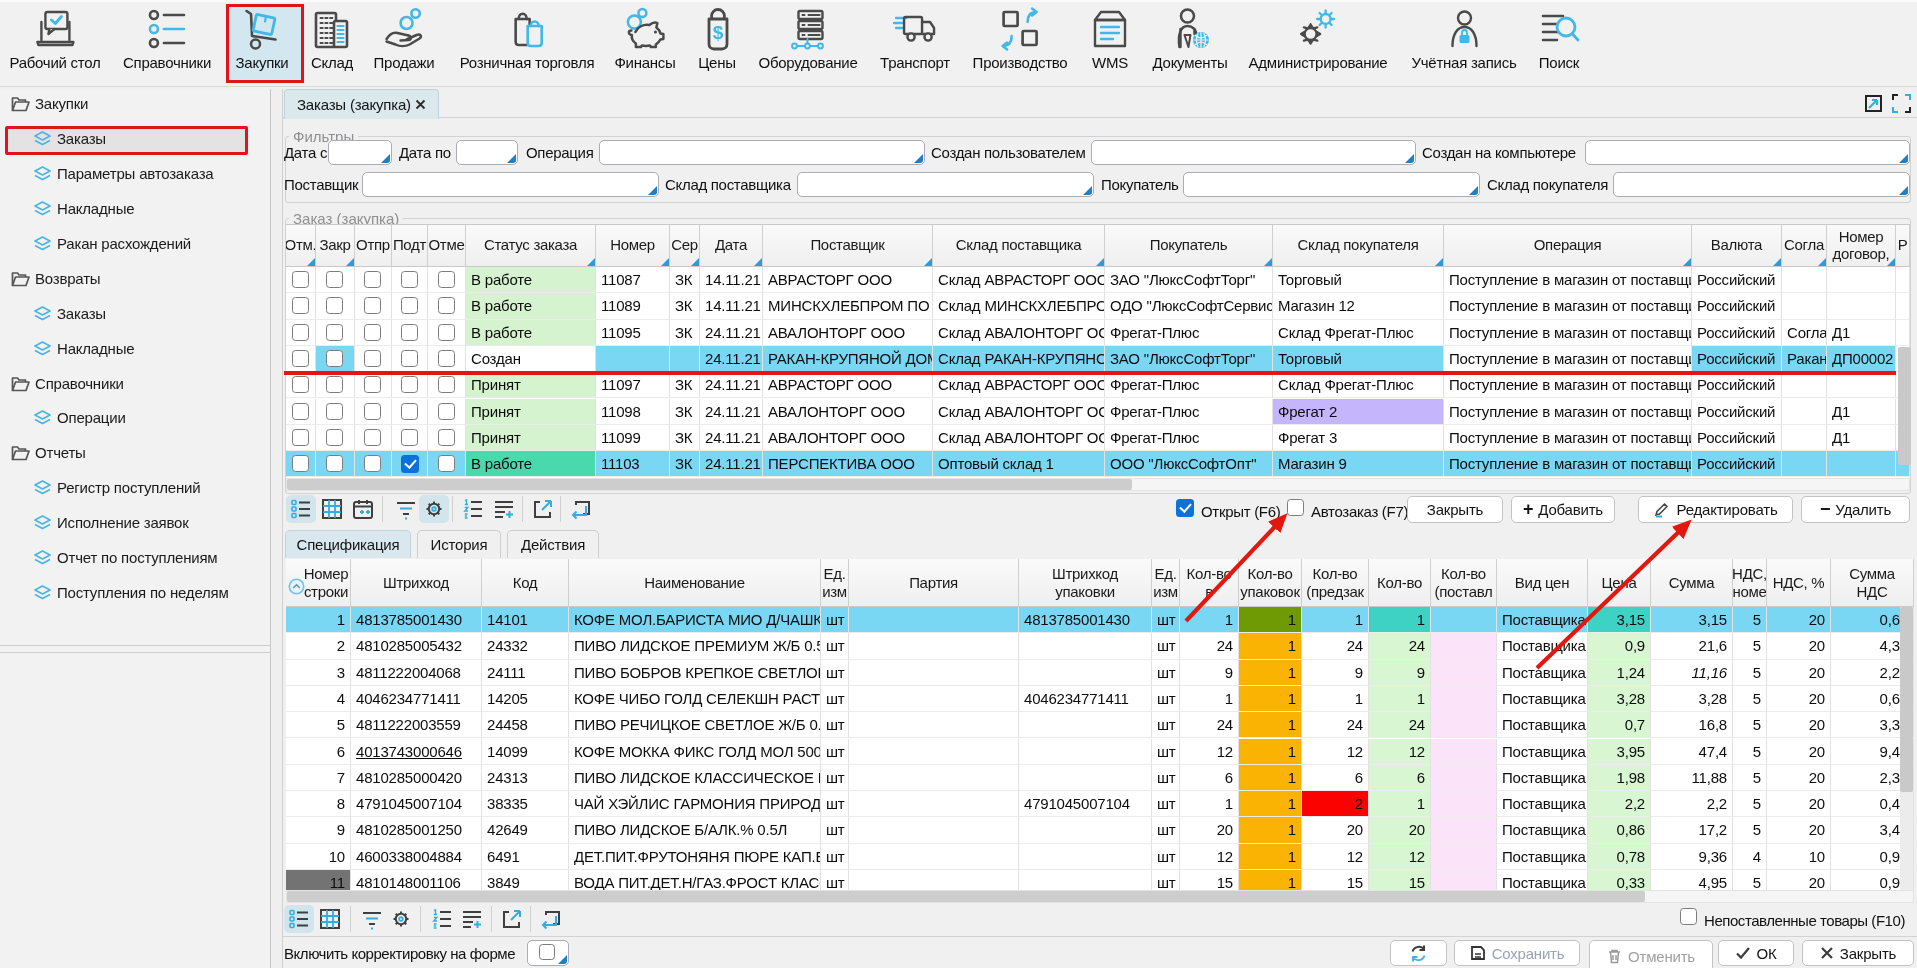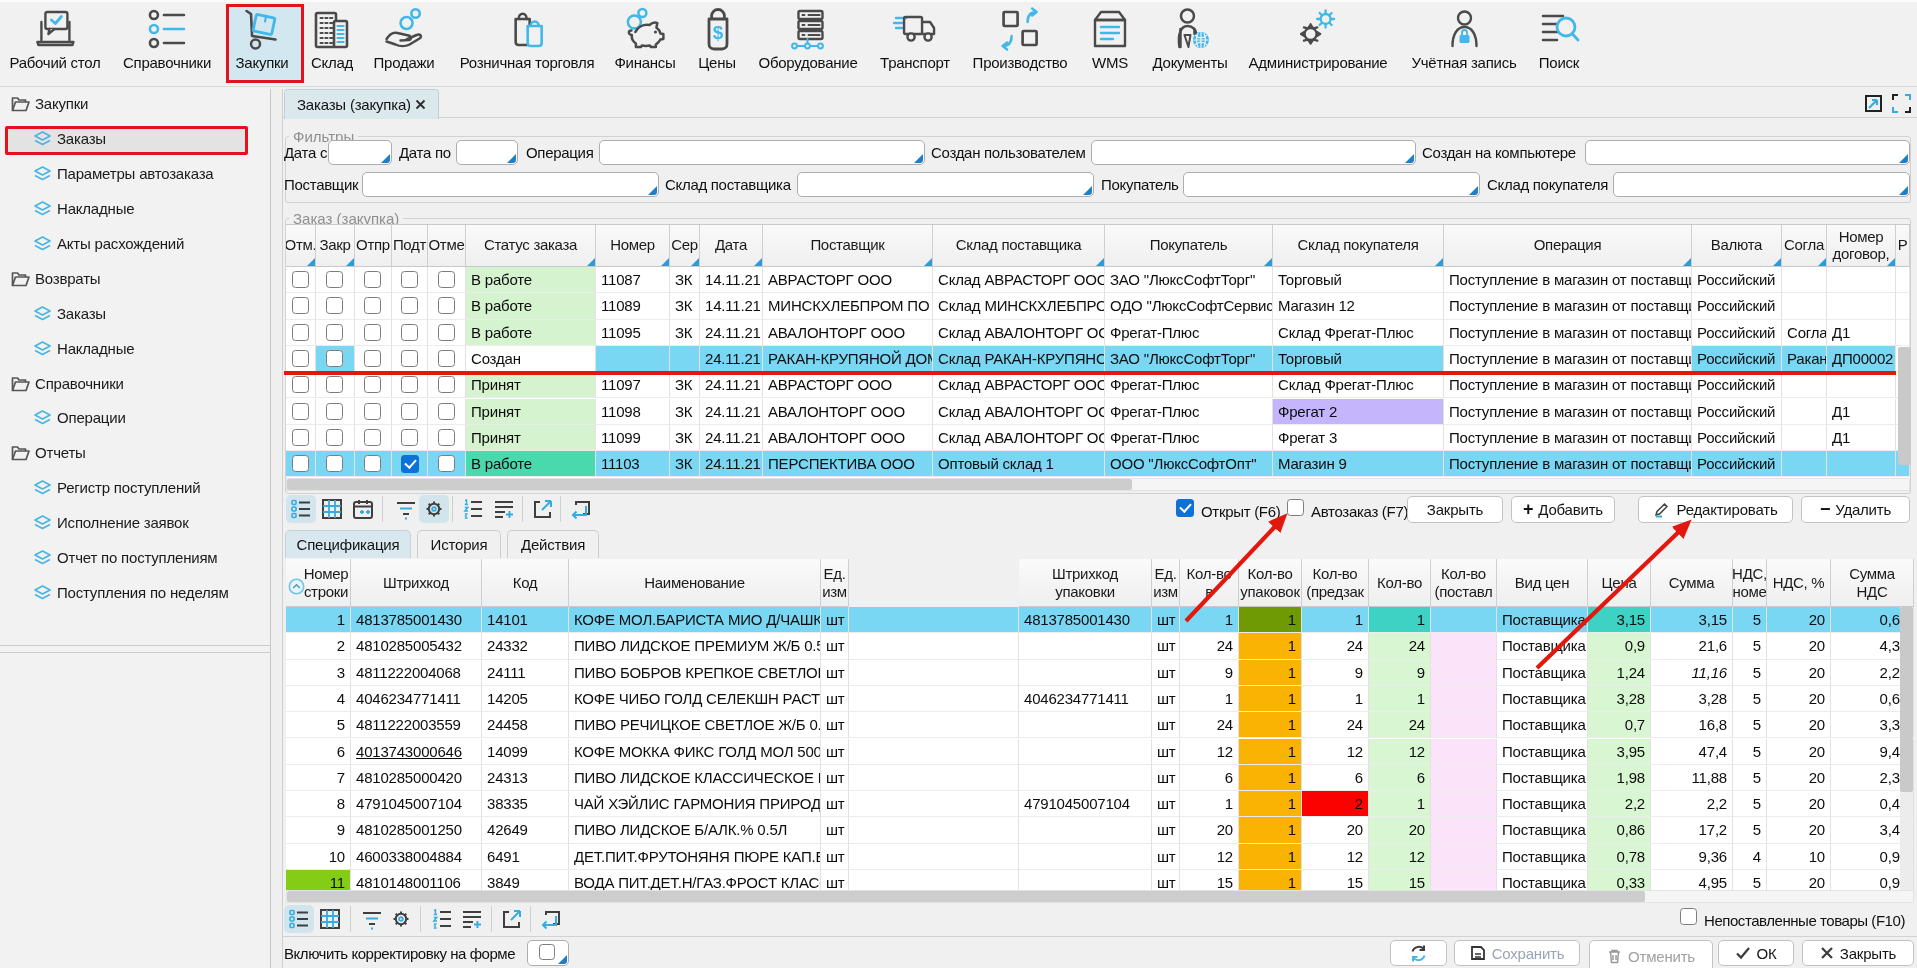--- a/index.html
+++ b/index.html
@@ -212,21 +212,21 @@
 <div class="tree-leaf" style="left:57px;top:161px;">Параметры автозаказа</div>
 <svg class="abs" style="left:33px;top:201px" width="19" height="17" viewBox="0 0 19 17" fill="none">
       <path d="M9.5 1 L17 5 L9.5 9 L2 5 Z" stroke="#4ab5e2" stroke-width="1.7" stroke-linejoin="round"></path>
       <path d="M2 9.5 L9.5 13.5 L17 9.5" stroke="#4ab5e2" stroke-width="1.7" stroke-linejoin="round"></path>
     </svg>
 <div class="tree-leaf" style="left:57px;top:196px;">Накладные</div>
 <svg class="abs" style="left:33px;top:236px" width="19" height="17" viewBox="0 0 19 17" fill="none">
       <path d="M9.5 1 L17 5 L9.5 9 L2 5 Z" stroke="#4ab5e2" stroke-width="1.7" stroke-linejoin="round"></path>
       <path d="M2 9.5 L9.5 13.5 L17 9.5" stroke="#4ab5e2" stroke-width="1.7" stroke-linejoin="round"></path>
     </svg>
-<div class="tree-leaf" style="left:57px;top:231px;">Акты расхождений</div>
+<div class="tree-leaf" style="left:57px;top:231px;">Ракан расхождений</div>
 <svg class="abs" style="left:11px;top:270px" width="19" height="17" viewBox="0 0 19 17" fill="none">
       <path d="M1.5 15.5 L1.5 3 L6.5 3 L8 5 L14.5 5 L14.5 7" stroke="#555" stroke-width="1.7" stroke-linejoin="round"></path>
       <path d="M1.5 15.5 L4.5 7 L18 7 L15 15.5 Z" stroke="#555" stroke-width="1.7" stroke-linejoin="round"></path>
     </svg>
 <div class="tree-folder" style="left:35px;top:266px;">Возвраты</div>
 <svg class="abs" style="left:33px;top:306px" width="19" height="17" viewBox="0 0 19 17" fill="none">
       <path d="M9.5 1 L17 5 L9.5 9 L2 5 Z" stroke="#4ab5e2" stroke-width="1.7" stroke-linejoin="round"></path>
       <path d="M2 9.5 L9.5 13.5 L17 9.5" stroke="#4ab5e2" stroke-width="1.7" stroke-linejoin="round"></path>
     </svg>
 <div class="tree-leaf" style="left:57px;top:301px;">Заказы</div>
@@ -611,20 +611,21 @@
       </svg>Редактировать</div>
 <div class="btn" style="left:1801px;top:496px;width:109px;height:27px;"><span style="font-size:18px;margin-right:5px;font-weight:bold;">−</span>Удалить</div>
 <div class="tab2 on" style="left:285px;top:530px;width:126px;height:28px;">Спецификация</div>
 <div class="tab2" style="left:417px;top:530px;width:84px;height:28px;">История</div>
 <div class="tab2" style="left:507px;top:530px;width:92px;height:28px;">Действия</div>
 <div class="hcell" style="left:286px;top:559px;width:65px;height:48px;padding-left:16px;">Номер<br>строки</div>
 <div class="hcell" style="left:351px;top:559px;width:131px;height:48px;">Штрихкод</div>
 <div class="hcell" style="left:482px;top:559px;width:87px;height:48px;">Код</div>
 <div class="hcell" style="left:569px;top:559px;width:252px;height:48px;">Наименование</div>
 <div class="hcell" style="left:821px;top:559px;width:28px;height:48px;">Ед.<br>изм</div>
+<div class="hcell" style="left:849px;top:559px;width:170px;height:48px;">Партия</div>
 <div class="hcell" style="left:1019px;top:559px;width:133px;height:48px;">Штрихкод<br>упаковки</div>
 <div class="hcell" style="left:1152px;top:559px;width:28px;height:48px;">Ед.<br>изм</div>
 <div class="hcell" style="left:1180px;top:559px;width:59px;height:48px;">Кол-во<br>в</div>
 <div class="hcell" style="left:1239px;top:559px;width:63px;height:48px;">Кол-во<br>упаковок</div>
 <div class="hcell" style="left:1302px;top:559px;width:67px;height:48px;">Кол-во<br>(предзак</div>
 <div class="hcell" style="left:1369px;top:559px;width:62px;height:48px;">Кол-во</div>
 <div class="hcell" style="left:1431px;top:559px;width:66px;height:48px;">Кол-во<br>(поставл</div>
 <div class="hcell" style="left:1497px;top:559px;width:91px;height:48px;">Вид цен</div>
 <div class="hcell" style="left:1588px;top:559px;width:63px;height:48px;">Цена</div>
 <div class="hcell" style="left:1651px;top:559px;width:82px;height:48px;">Сумма</div>
@@ -820,21 +821,21 @@
 <div class="cell" style="left:953px;top:236.7px;width:63px;height:26.3px;background:#fab203;text-align:right;">1</div>
 <div class="cell" style="left:1016px;top:236.7px;width:67px;height:26.3px;background:#ffffff;text-align:right;">12</div>
 <div class="cell" style="left:1083px;top:236.7px;width:62px;height:26.3px;background:#d9f6d2;text-align:right;">12</div>
 <div class="cell" style="left:1145px;top:236.7px;width:66px;height:26.3px;background:#fbe4fa;"></div>
 <div class="cell" style="left:1211px;top:236.7px;width:91px;height:26.3px;background:#ffffff;">Поставщика</div>
 <div class="cell" style="left:1302px;top:236.7px;width:63px;height:26.3px;background:#d9f6d2;text-align:right;">0,78</div>
 <div class="cell" style="left:1365px;top:236.7px;width:82px;height:26.3px;background:#ffffff;text-align:right;">9,36</div>
 <div class="cell" style="left:1447px;top:236.7px;width:34px;height:26.3px;background:#ffffff;text-align:right;">4</div>
 <div class="cell" style="left:1481px;top:236.7px;width:64px;height:26.3px;background:#ffffff;text-align:right;">10</div>
 <div class="cell" style="left:1545px;top:236.7px;width:83px;height:26.3px;background:#ffffff;text-align:right;">0,94</div>
-<div class="cell" style="left:0px;top:263.0px;width:65px;height:26.3px;background:#84cc16;text-align:right;">11</div>
+<div class="cell" style="left:0px;top:263.0px;width:65px;height:26.3px;background:#737373;text-align:right;">11</div>
 <div class="cell" style="left:65px;top:263.0px;width:131px;height:26.3px;background:#ffffff;">4810148001106</div>
 <div class="cell" style="left:196px;top:263.0px;width:87px;height:26.3px;background:#ffffff;">3849</div>
 <div class="cell" style="left:283px;top:263.0px;width:252px;height:26.3px;background:#ffffff;">ВОДА ПИТ.ДЕТ.Н/ГАЗ.ФРОСТ КЛАСС</div>
 <div class="cell" style="left:535px;top:263.0px;width:28px;height:26.3px;background:#ffffff;">шт</div>
 <div class="cell" style="left:563px;top:263.0px;width:170px;height:26.3px;background:#ffffff;"></div>
 <div class="cell" style="left:733px;top:263.0px;width:133px;height:26.3px;background:#ffffff;"></div>
 <div class="cell" style="left:866px;top:263.0px;width:28px;height:26.3px;background:#ffffff;">шт</div>
 <div class="cell" style="left:894px;top:263.0px;width:59px;height:26.3px;background:#ffffff;text-align:right;">15</div>
 <div class="cell" style="left:953px;top:263.0px;width:63px;height:26.3px;background:#fab203;text-align:right;">1</div>
 <div class="cell" style="left:1016px;top:263.0px;width:67px;height:26.3px;background:#ffffff;text-align:right;">15</div>

